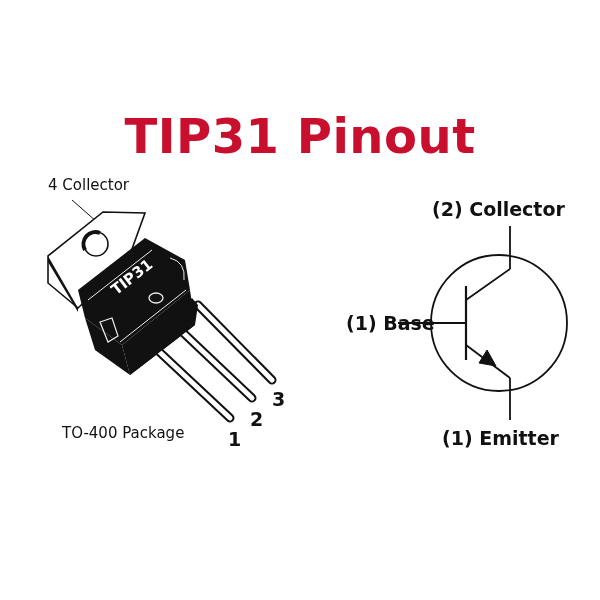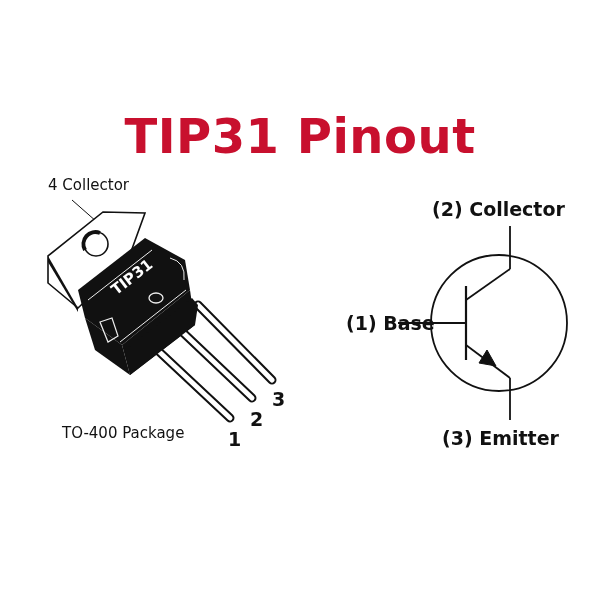--- a/index.html
+++ b/index.html
@@ -73,13 +73,13 @@
 <div class="lbl" style="left:108px; top:268px; color:#fff; font-weight:bold; font-size:15px; transform:rotate(-38deg);">TIP31</div>
 
 <div class="lbl lbl-plain" style="left:46px; top:424px; font-size:15px;">TO-400 Package</div>
 
 <div class="lbl pinnum" style="left:228px; top:428px;">1</div>
 <div class="lbl pinnum" style="left:250px; top:408px;">2</div>
 <div class="lbl pinnum" style="left:272px; top:388px;">3</div>
 
 <div class="lbl lbl-bold" style="left:432px; top:198px;">(2) Collector</div>
 <div class="lbl lbl-bold" style="left:303px; top:312px;margin-left:43px;">(1) Base</div>
-<div class="lbl lbl-bold" style="left:442px; top:427px;">(3) Emitter</div>
+<div class="lbl lbl-bold" style="left:442px; top:427px;">(1) Emitter</div>
 
 </body></html>

